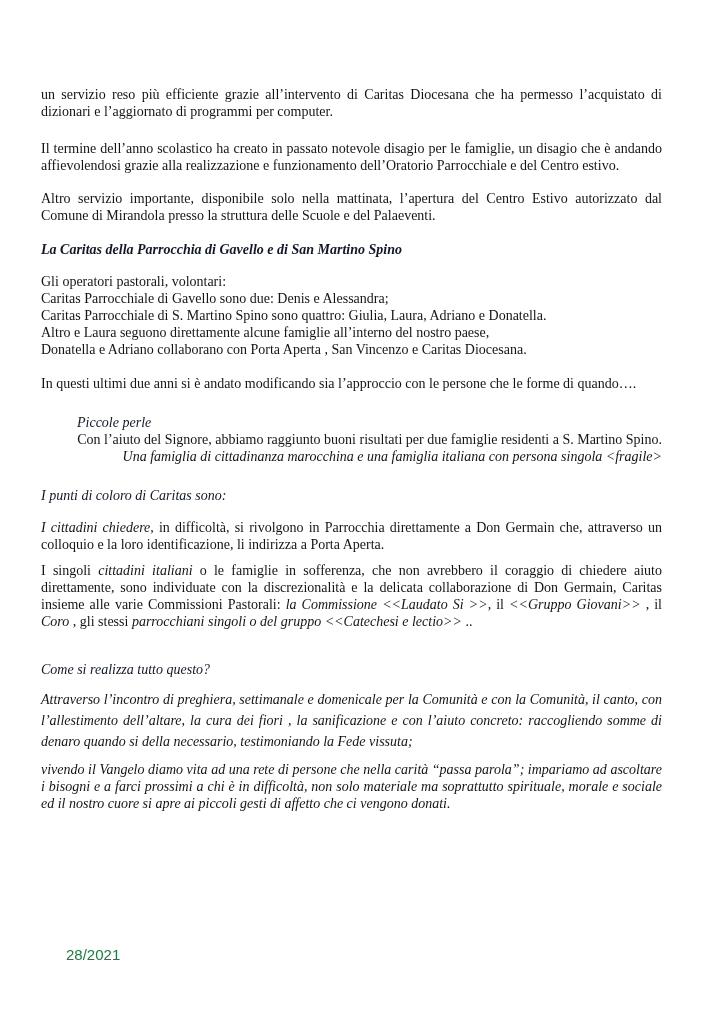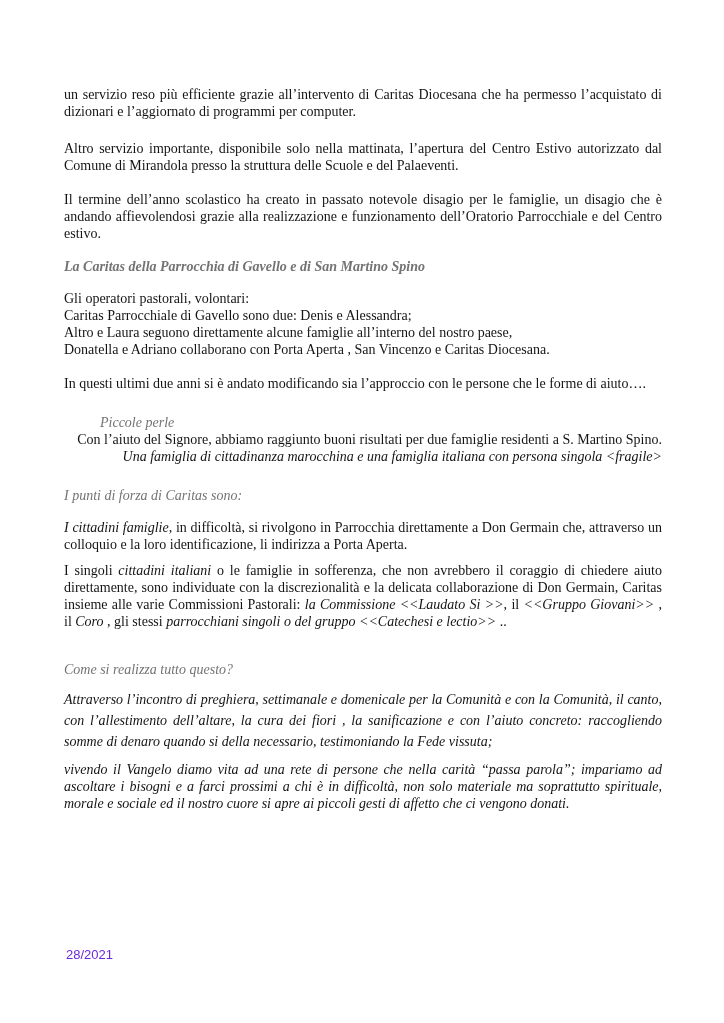--- a/index.html
+++ b/index.html
@@ -6,35 +6,35 @@
     margin: 0;
     padding: 0;
     background: #ffffff;
   }
   .page {
     position: relative;
     width: 724px;
     height: 1023px;
     background: #ffffff;
     box-sizing: border-box;
-    padding: 86px 62px 0 64px;
+    padding: 86px 62px 0 41px;
     font-family: "Liberation Serif", "DejaVu Serif", serif;
     font-size: 14px;
     line-height: 17px;
     color: #141414;
     overflow: hidden;
   }
   .p {
     margin: 0;
     text-align: justify;
   }
   .left { text-align: right; }
   .it { font-style: italic; }
   .bold { font-weight: bold; }
-  .red { color: #737373; }
+  .red { color: #0f172a; }
   .heading {
     margin: 0;
     text-align: left;
     font-style: italic;
   }
   .indent-perle { margin-left: 36px; }
   .indent-famiglia { margin-left: 26px; }
   .loose { line-height: 21px; }
   .mb20 { margin-bottom: 20px; }
   .mb16 { margin-bottom: 16px; }
@@ -44,56 +44,57 @@
   .mb9  { margin-bottom: 9px;  }
   .mb31 { margin-bottom: 31px; }
   .mb11 { margin-bottom: 11px; }
   .mb0  { margin-bottom: 0; }
   .op-line { margin: 0; text-align: left; }
   .footer {
     position: absolute;
     left: 66px;
     top: 946px;
     font-family: "Liberation Sans", "DejaVu Sans", sans-serif;
-    font-size: 13px;
-    color: #6d28d9;
+    font-size: 15px;
+    color: #15803d;
   }
 </style>
 </head>
 <body>
 
 <div class="page">
 
   <p class="p mb20">un servizio reso più efficiente grazie all’intervento di Caritas Diocesana che ha permesso l’acquistato di  dizionari e l’aggiornato di programmi per computer.</p>
 
+  <p class="p mb16">Il termine dell’anno scolastico ha creato  in passato notevole disagio per le famiglie, un disagio  che è andando affievolendosi grazie alla realizzazione e funzionamento dell’Oratorio Parrocchiale e del Centro estivo.</p>
+
   <p class="p mb17">Altro servizio importante, disponibile solo nella mattinata,  l’apertura del Centro Estivo autorizzato dal Comune di Mirandola presso la struttura delle Scuole e del Palaeventi.</p>
-
-  <p class="p mb16">Il termine dell’anno scolastico ha creato  in passato notevole disagio per le famiglie, un disagio  che è andando affievolendosi grazie alla realizzazione e funzionamento dell’Oratorio Parrocchiale e del Centro estivo.</p>
 
   <p class="heading bold red mb15">La Caritas della Parrocchia di Gavello e di San Martino Spino</p>
 
   <div class="mb17">
     <p class="op-line">Gli operatori pastorali,  volontari:</p>
     <p class="op-line">Caritas Parrocchiale di Gavello sono due: Denis e Alessandra;</p>
+    <p class="op-line">Caritas  Parrocchiale di S. Martino Spino  sono quattro: Giulia, Laura, Adriano e Donatella.</p>
     <p class="op-line">Altro e Laura seguono direttamente alcune famiglie all’interno del nostro paese,</p>
     <p class="op-line">Donatella e Adriano collaborano con Porta Aperta , San Vincenzo e Caritas  Diocesana.</p>
   </div>
 
-  <p class="p mb22">In questi ultimi due anni si è andato modificando sia l’approccio con le persone che le forme di aiuto….</p>
+  <p class="p mb22">In questi ultimi due anni si è andato modificando sia l’approccio con le persone che le forme di quando….</p>
 
   <p class="heading red indent-perle mb0">Piccole perle</p>
 
   <p class="p left mb0">Con l’aiuto  del Signore, abbiamo raggiunto  buoni risultati per due famiglie residenti a S. Martino Spino.</p>
 
   <p class="p left it indent-famiglia mb22">Una famiglia di cittadinanza marocchina e una famiglia italiana con persona singola &lt;fragile&gt;</p>
 
-  <p class="heading red mb15">I punti di forza  di Caritas sono:</p>
+  <p class="heading red mb15">I punti di coloro  di Caritas sono:</p>
 
 
-  <p class="p mb9"><span class="it">I cittadini famiglie,</span><span> in difficoltà, si rivolgono in Parrocchia direttamente a Don Germain che, attraverso un colloquio e la loro identificazione, li indirizza a Porta Aperta.</span></p>
+  <p class="p mb9"><span class="it">I cittadini chiedere,</span><span> in difficoltà, si rivolgono in Parrocchia direttamente a Don Germain che, attraverso un colloquio e la loro identificazione, li indirizza a Porta Aperta.</span></p>
 
   <p class="p mb31"><span>I singoli </span><span class="it">cittadini italiani</span><span> o le famiglie in sofferenza, che non avrebbero il coraggio di chiedere aiuto direttamente, sono individuate con la discrezionalità e la delicata collaborazione di Don Germain, Caritas insieme alle varie Commissioni Pastorali: </span><span class="it">la Commissione &lt;&lt;Laudato Si &gt;&gt;</span><span>,  il </span><span class="it">&lt;&lt;Gruppo Giovani&gt;&gt;</span><span> , il </span><span class="it">Coro</span><span> , gli stessi </span><span class="it">parrocchiani singoli o del gruppo &lt;&lt;Catechesi e lectio&gt;&gt;</span><span> ..</span></p>
 
   <p class="heading red mb11">Come si realizza tutto questo?</p>
 
   <p class="p it loose mb9">Attraverso l’incontro di  preghiera, settimanale e domenicale per la Comunità e con la Comunità, il canto, con l’allestimento dell’altare, la cura dei fiori , la sanificazione e  con l’aiuto concreto: raccogliendo  somme di denaro  quando si della necessario, testimoniando la Fede vissuta;</p>
 
   <p class="p it mb0">vivendo il Vangelo  diamo vita ad  una rete di persone che nella carità “passa parola”; impariamo ad ascoltare i bisogni e a farci prossimi a chi è in difficoltà, non solo materiale ma soprattutto spirituale, morale e sociale  ed il nostro cuore si apre ai piccoli gesti di affetto che ci vengono donati.</p>
 
   <div class="footer">28/2021</div>

